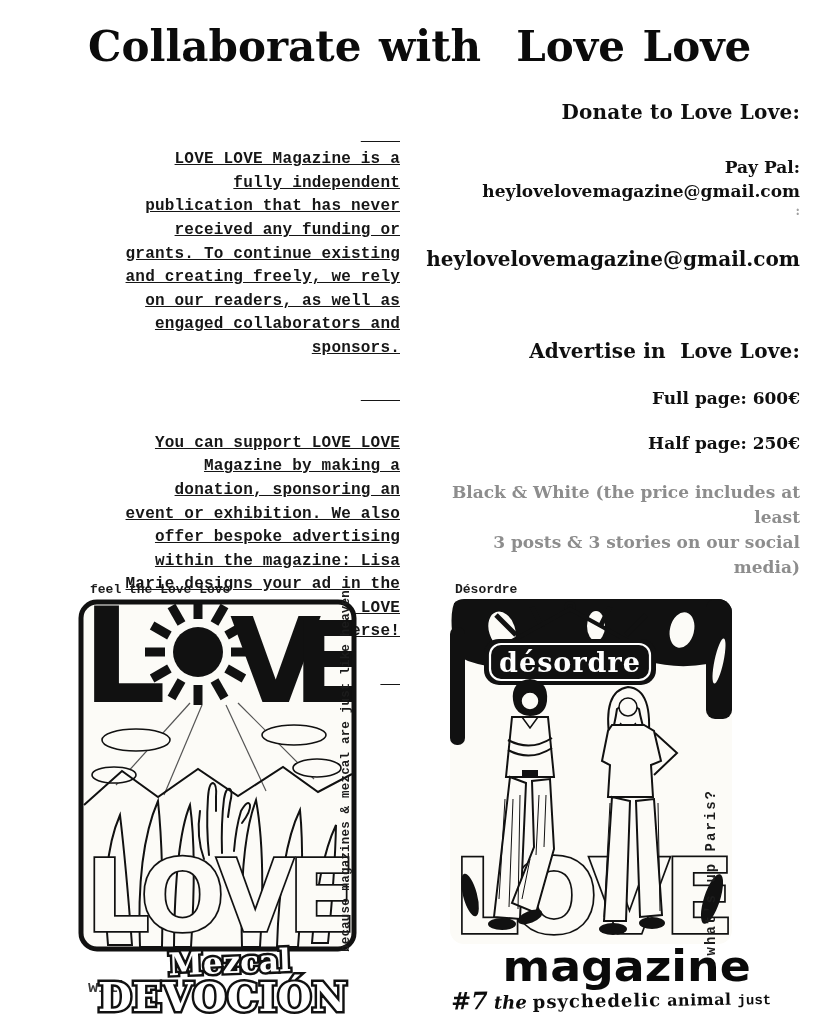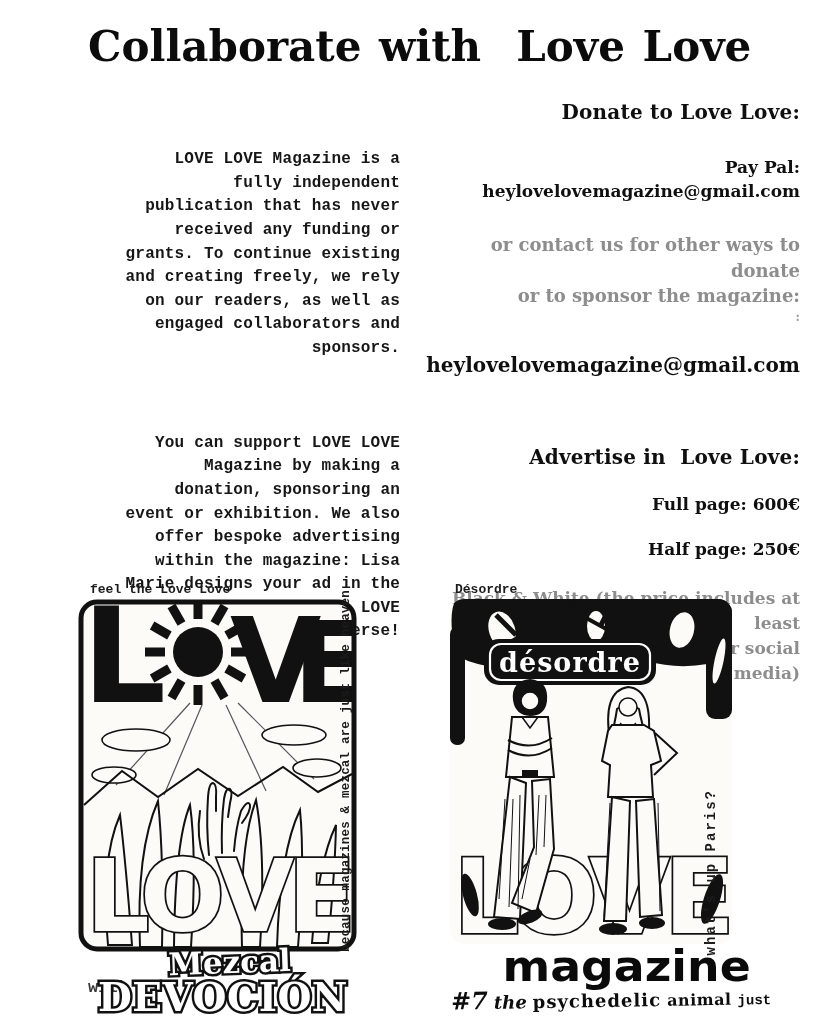--- a/index.html
+++ b/index.html
@@ -28,20 +28,21 @@
     position: absolute;
     left: 80px; top: 101px;
     width: 320px;
     font-family: "Liberation Mono", monospace;
     font-weight: 600;
     font-size: 16px;
     line-height: 23.6px;
     letter-spacing: 0.2px;
     white-space: pre-wrap;
     color: #161616;
+    text-decoration: underline;
   }
   .intro-col .para + .para { margin-top: 24px; }
   .right-col {
     position: absolute;
     left: 425px; top: 100px;
     width: 375px;
     font-family: "DejaVu Serif", serif;
     color: #0f0f0f;
   }
   .h2 {
@@ -184,22 +185,20 @@
 unique aesthetic of the LOVE
 LOVE universe!</p>
   </div>
 
   <div class="right-col">
     <div class="h2">Donate to Love Love:</div>
     <div class="paypal-block">
       <div class="bold-line">Pay Pal:</div>
       <div class="bold-line">heylovelovemagazine@gmail.com</div>
     </div>
-    <div class="gray-note">or contact us for other ways to donate
-or to sponsor the magazine:</div>
     <div class="gray-colon">:</div>
     <div class="contact-email">heylovelovemagazine@gmail.com</div>
 
     <div class="h2 advertise-h">Advertise in  Love Love:</div>
     <div class="price-line">Full page: 600€</div>
     <div class="price-line">Half page: 250€</div>
     <div class="gray-note2">Black &amp; White (the price includes at least
 3 posts &amp; 3 stories on our social media)</div>
   </div>
 

